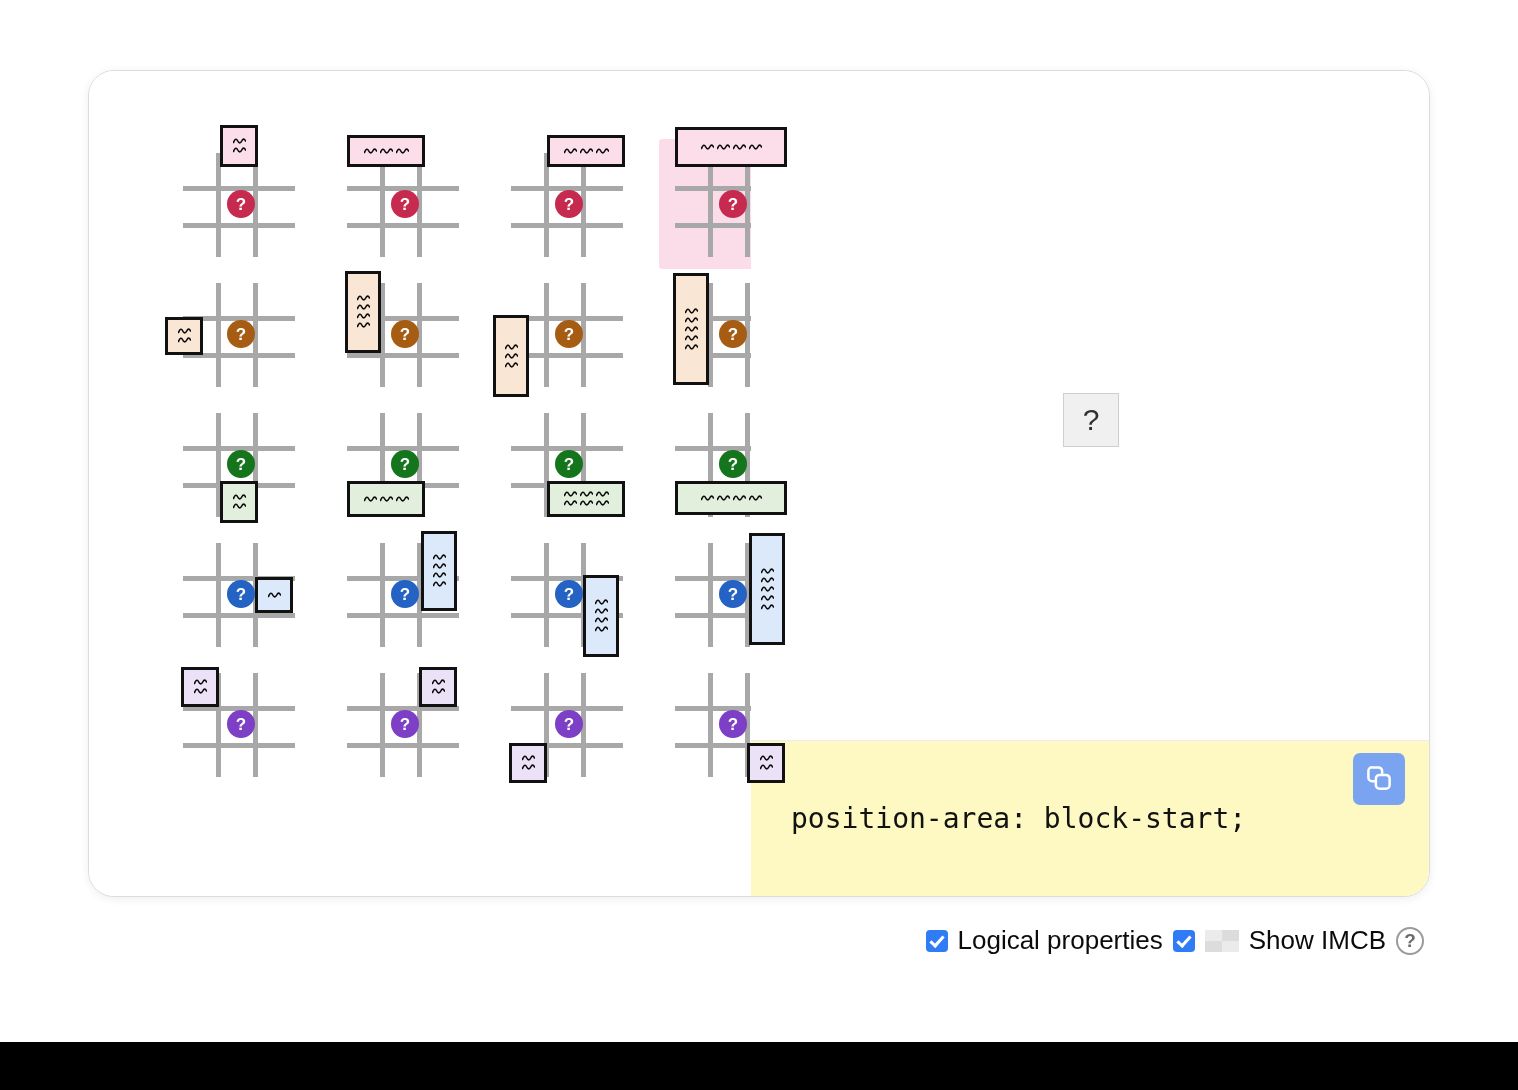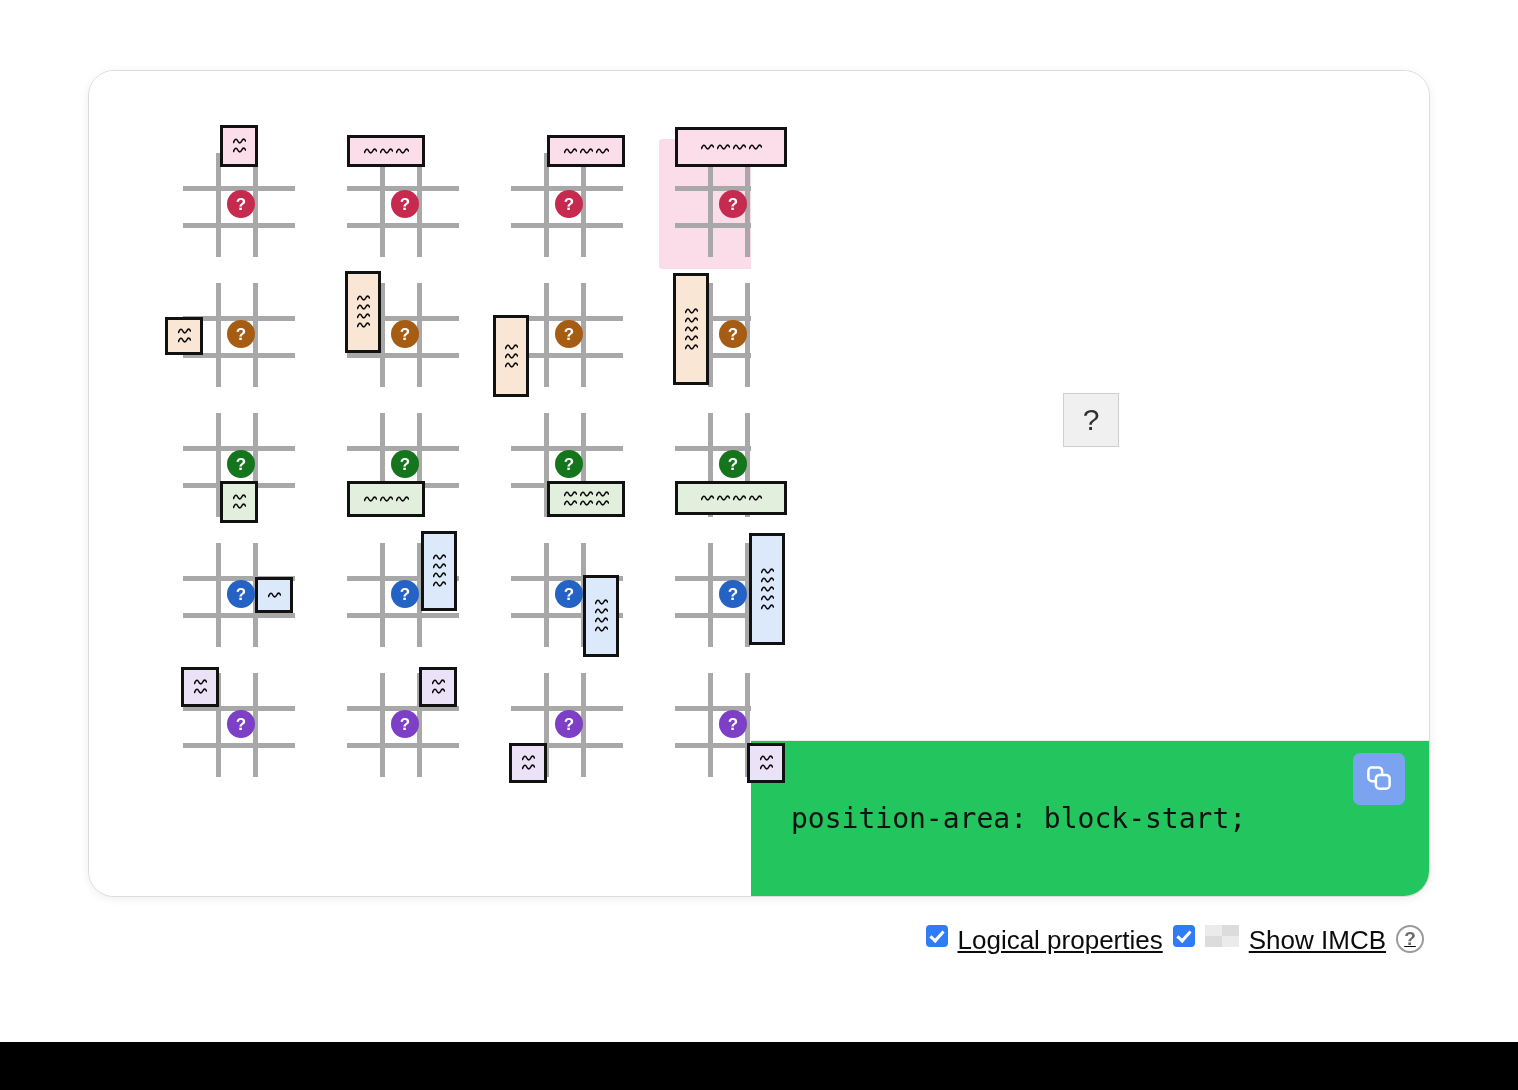--- a/index.html
+++ b/index.html
@@ -150,21 +150,21 @@
     background:#f0f0f0;
     border:1px solid #cfcfcf;
     display:flex;align-items:center;justify-content:center;
     font-size:30px;color:#303030;
     font-family:"Liberation Sans",sans-serif;
   }
   .spacer{flex:1 1 auto;}
   .code-panel{
     position:relative;
     height:155px;
-    background:#22c55e;
+    background:#fef9c3;
     border-top:1px solid #ececec;
     display:flex;
     align-items:center;
   }
   .code-text{
     margin-left:40px;
     font-family:"DejaVu Sans Mono","Liberation Mono",monospace;
     font-size:28px;
     color:#121212;
     letter-spacing:0px;
@@ -179,26 +179,25 @@
     display:flex;align-items:center;justify-content:center;
     border:none;cursor:pointer;padding:0;
   }
 
   
   .controls{
     position:absolute;
     right:94px;
     top:925px;
     display:flex;
-    align-items:flex-start;
+    align-items:center;
     gap:10px;
     font-size:26px;
     color:#0b0b0b;
     font-family:"Liberation Sans",sans-serif;
-    text-decoration:underline;
   }
   .cb{
     -webkit-appearance:none;appearance:none;
     width:22px;height:22px;border-radius:4px;
     background:#2f7cf6;border:none;margin:0;
     position:relative;cursor:pointer;flex:0 0 22px;
   }
   .cb::after{
     content:"";position:absolute;
     left:7px;top:3px;width:5px;height:11px;

